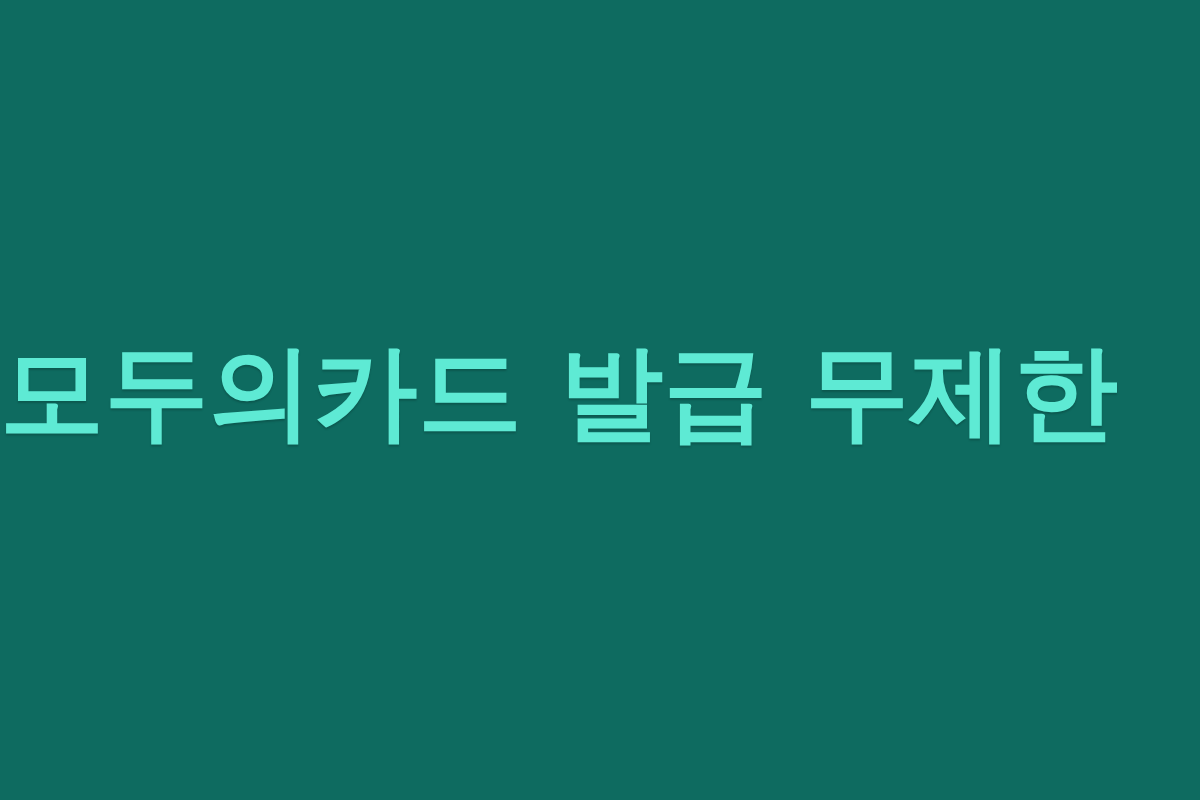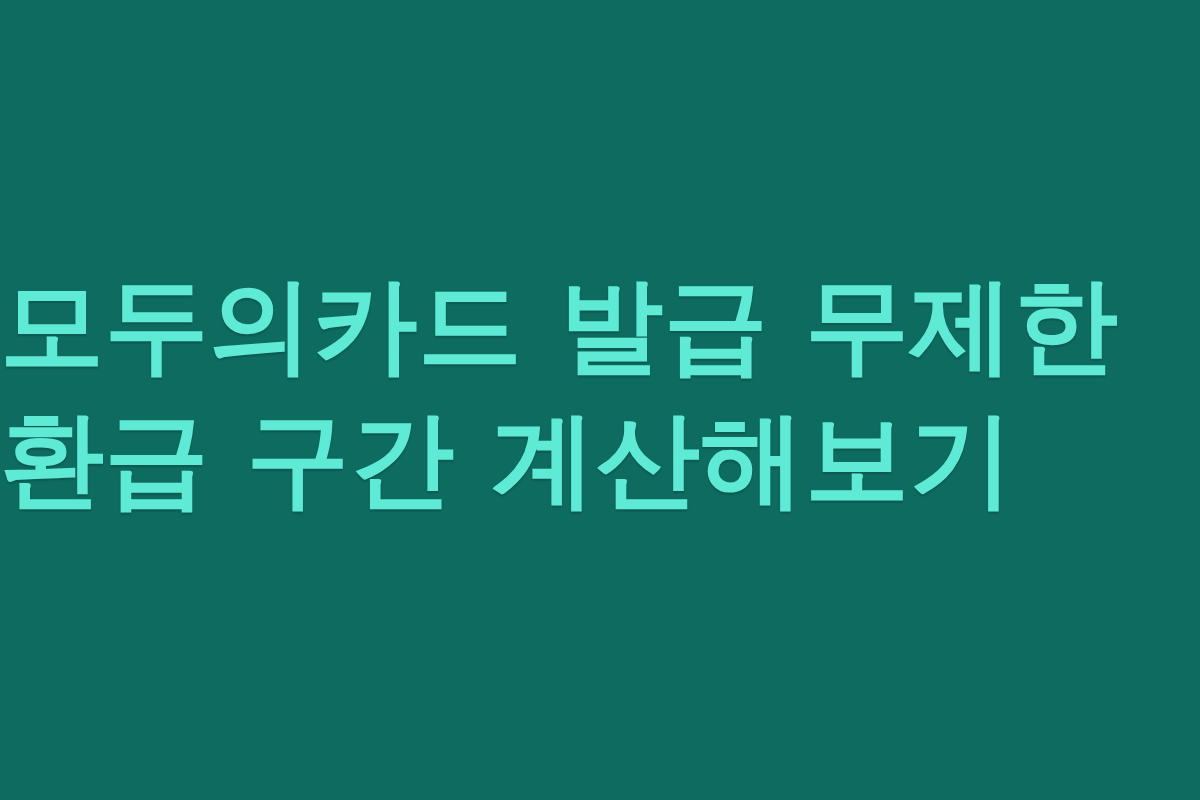--- a/index.html
+++ b/index.html
@@ -65,17 +65,16 @@
 </style>
 </head>
 <body>
 
 <div class="banner">
 
   <div class="headline">
 
     <span class="headline-line headline-line-1">모두의카드 발급 무제한</span>
 
-    <span class="headline-line headline-line-2">환급 구간 계산해보기</span>
 
   </div>
 
 </div>
 
 </body></html>

